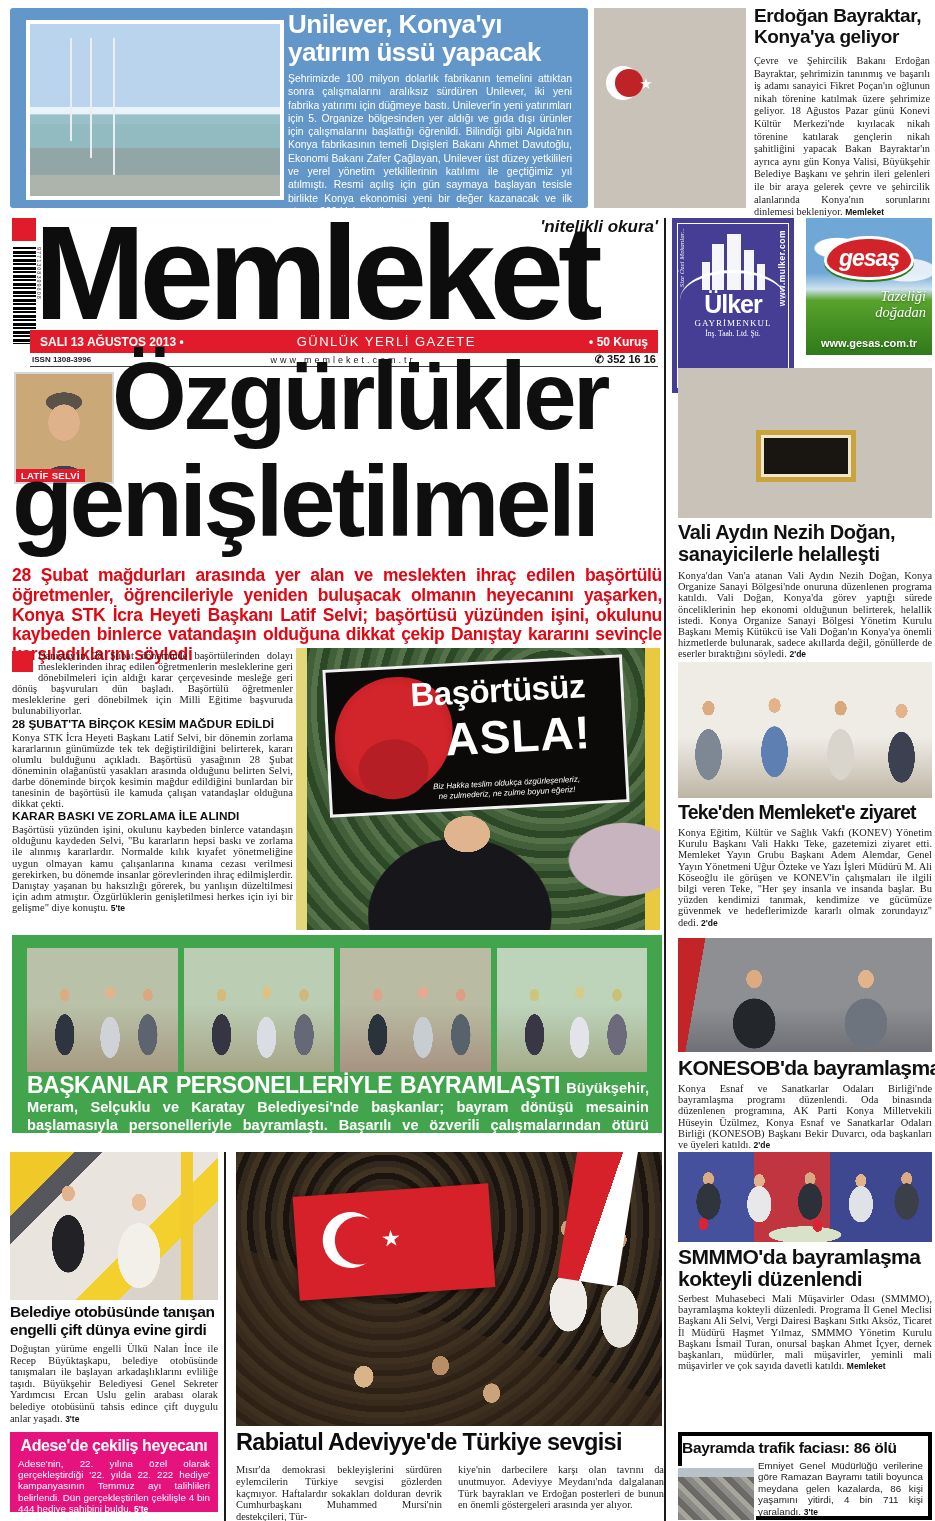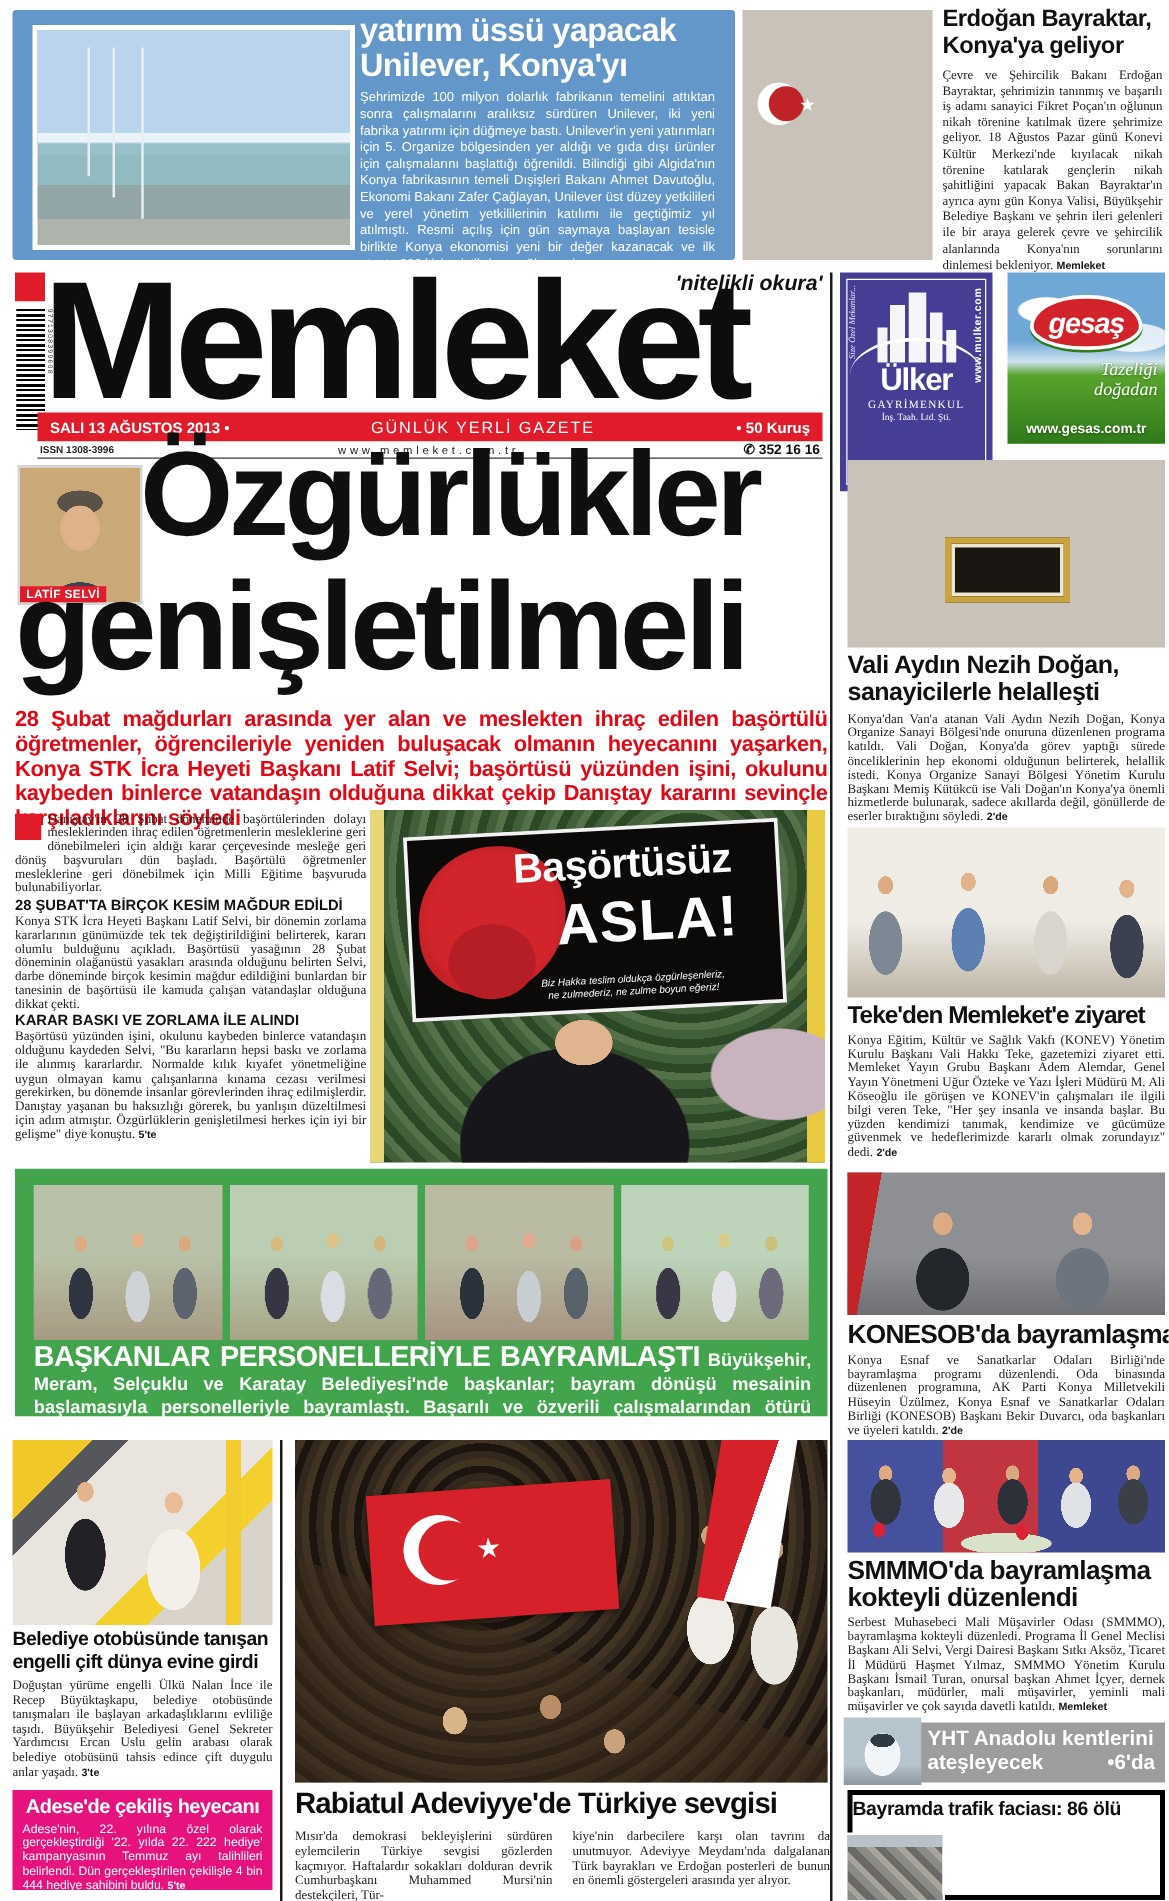--- a/index.html
+++ b/index.html
@@ -242,22 +242,22 @@
 <div id="page">
 
   <div class="abs blue-box">
     <div class="photo factory-photo">
       <div class="fpole" style="left:16%;height:60%"></div>
       <div class="fpole" style="left:24%;height:70%"></div>
       <div class="fpole" style="left:33%;height:80%"></div>
     </div>
   </div>
   <div class="abs blue-title">
+    <div>Unilever, Konya'yı</div>
     <div>yatırım üssü yapacak</div>
-    <div>Unilever, Konya'yı</div>
   </div>
   <div class="abs blue-body">
     <span>Şehrimizde 100 milyon dolarlık fabrikanın temelini attıktan sonra çalışmalarını aralıksız sürdüren Unilever, iki yeni fabrika yatırımı için düğmeye bastı. Unilever'in yeni yatırımları için 5. Organize bölgesinden yer aldığı ve gıda dışı ürünler için çalışmalarını başlattığı öğrenildi. Bilindiği gibi Algida'nın Konya fabrikasının temeli Dışişleri Bakanı Ahmet Davutoğlu, Ekonomi Bakanı Zafer Çağlayan, Unilever üst düzey yetkilileri ve yerel yönetim yetkililerinin katılımı ile geçtiğimiz yıl atılmıştı. Resmi açılış için gün saymaya başlayan tesisle birlikte Konya ekonomisi yeni bir değer kazanacak ve ilk etapta 300 kişiye istihdam sağlanacak.</span>
     <span class="pref">6'da</span>
   </div>
 
   <div class="photo bayraktar-photo">
     <div class="crescent-w"></div>
     <div class="crescent-r"></div>
     <div class="flag-star"></div>
@@ -376,34 +376,28 @@
   <div class="photo smmmo-photo"></div>
   <div class="abs rc rc-title" style="top:1246px;font-size:21px;line-height:22px;letter-spacing:-0.5px">
     <div>SMMMO'da bayramlaşma</div>
     <div>kokteyli düzenlendi</div>
   </div>
   <div class="rc-body serif" style="top:1293px">
     <span>Serbest Muhasebeci Mali Müşavirler Odası (SMMMO), bayramlaşma kokteyli düzenledi. Programa İl Genel Meclisi Başkanı Ali Selvi, Vergi Dairesi Başkanı Sıtkı Aksöz, Ticaret İl Müdürü Haşmet Yılmaz, SMMMO Yönetim Kurulu Başkanı İsmail Turan, onursal başkan Ahmet İçyer, dernek başkanları, müdürler, mali müşavirler, yeminli mali müşavirler ve çok sayıda davetli katıldı.</span>
     <span class="pref">Memleket</span>
   </div>
 
-  <div class="abs yht-box">
-    <div class="train-photo"></div>
-    <div class="yht-text">
-      <div>YHT Anadolu kentlerini</div>
-      <div class="yht-l2">
-        <span>ateşleyecek</span>
-        <span>•6'da</span>
-      </div>
-    </div>
-  </div>
 
   <div class="abs trafik-box">
     <div class="trafik-inner">
       <div class="trafik-title">Bayramda trafik faciası: 86 ölü</div>
+      <div class="trafik-body">
+        <span>Emniyet Genel Müdürlüğü verilerine göre Ramazan Bayramı tatili boyunca meydana gelen kazalarda, 86 kişi yaşamını yitirdi, 4 bin 711 kişi yaralandı.</span>
+        <span class="pref">3'te</span>
+      </div>
       <div class="photo crash-photo"></div>
     </div>
   </div>
 
   <div class="abs green-box">
     <div class="gphotos">
       <div class="gphoto"></div>
       <div class="gphoto"></div>
       <div class="gphoto"></div>
       <div class="gphoto"></div>

